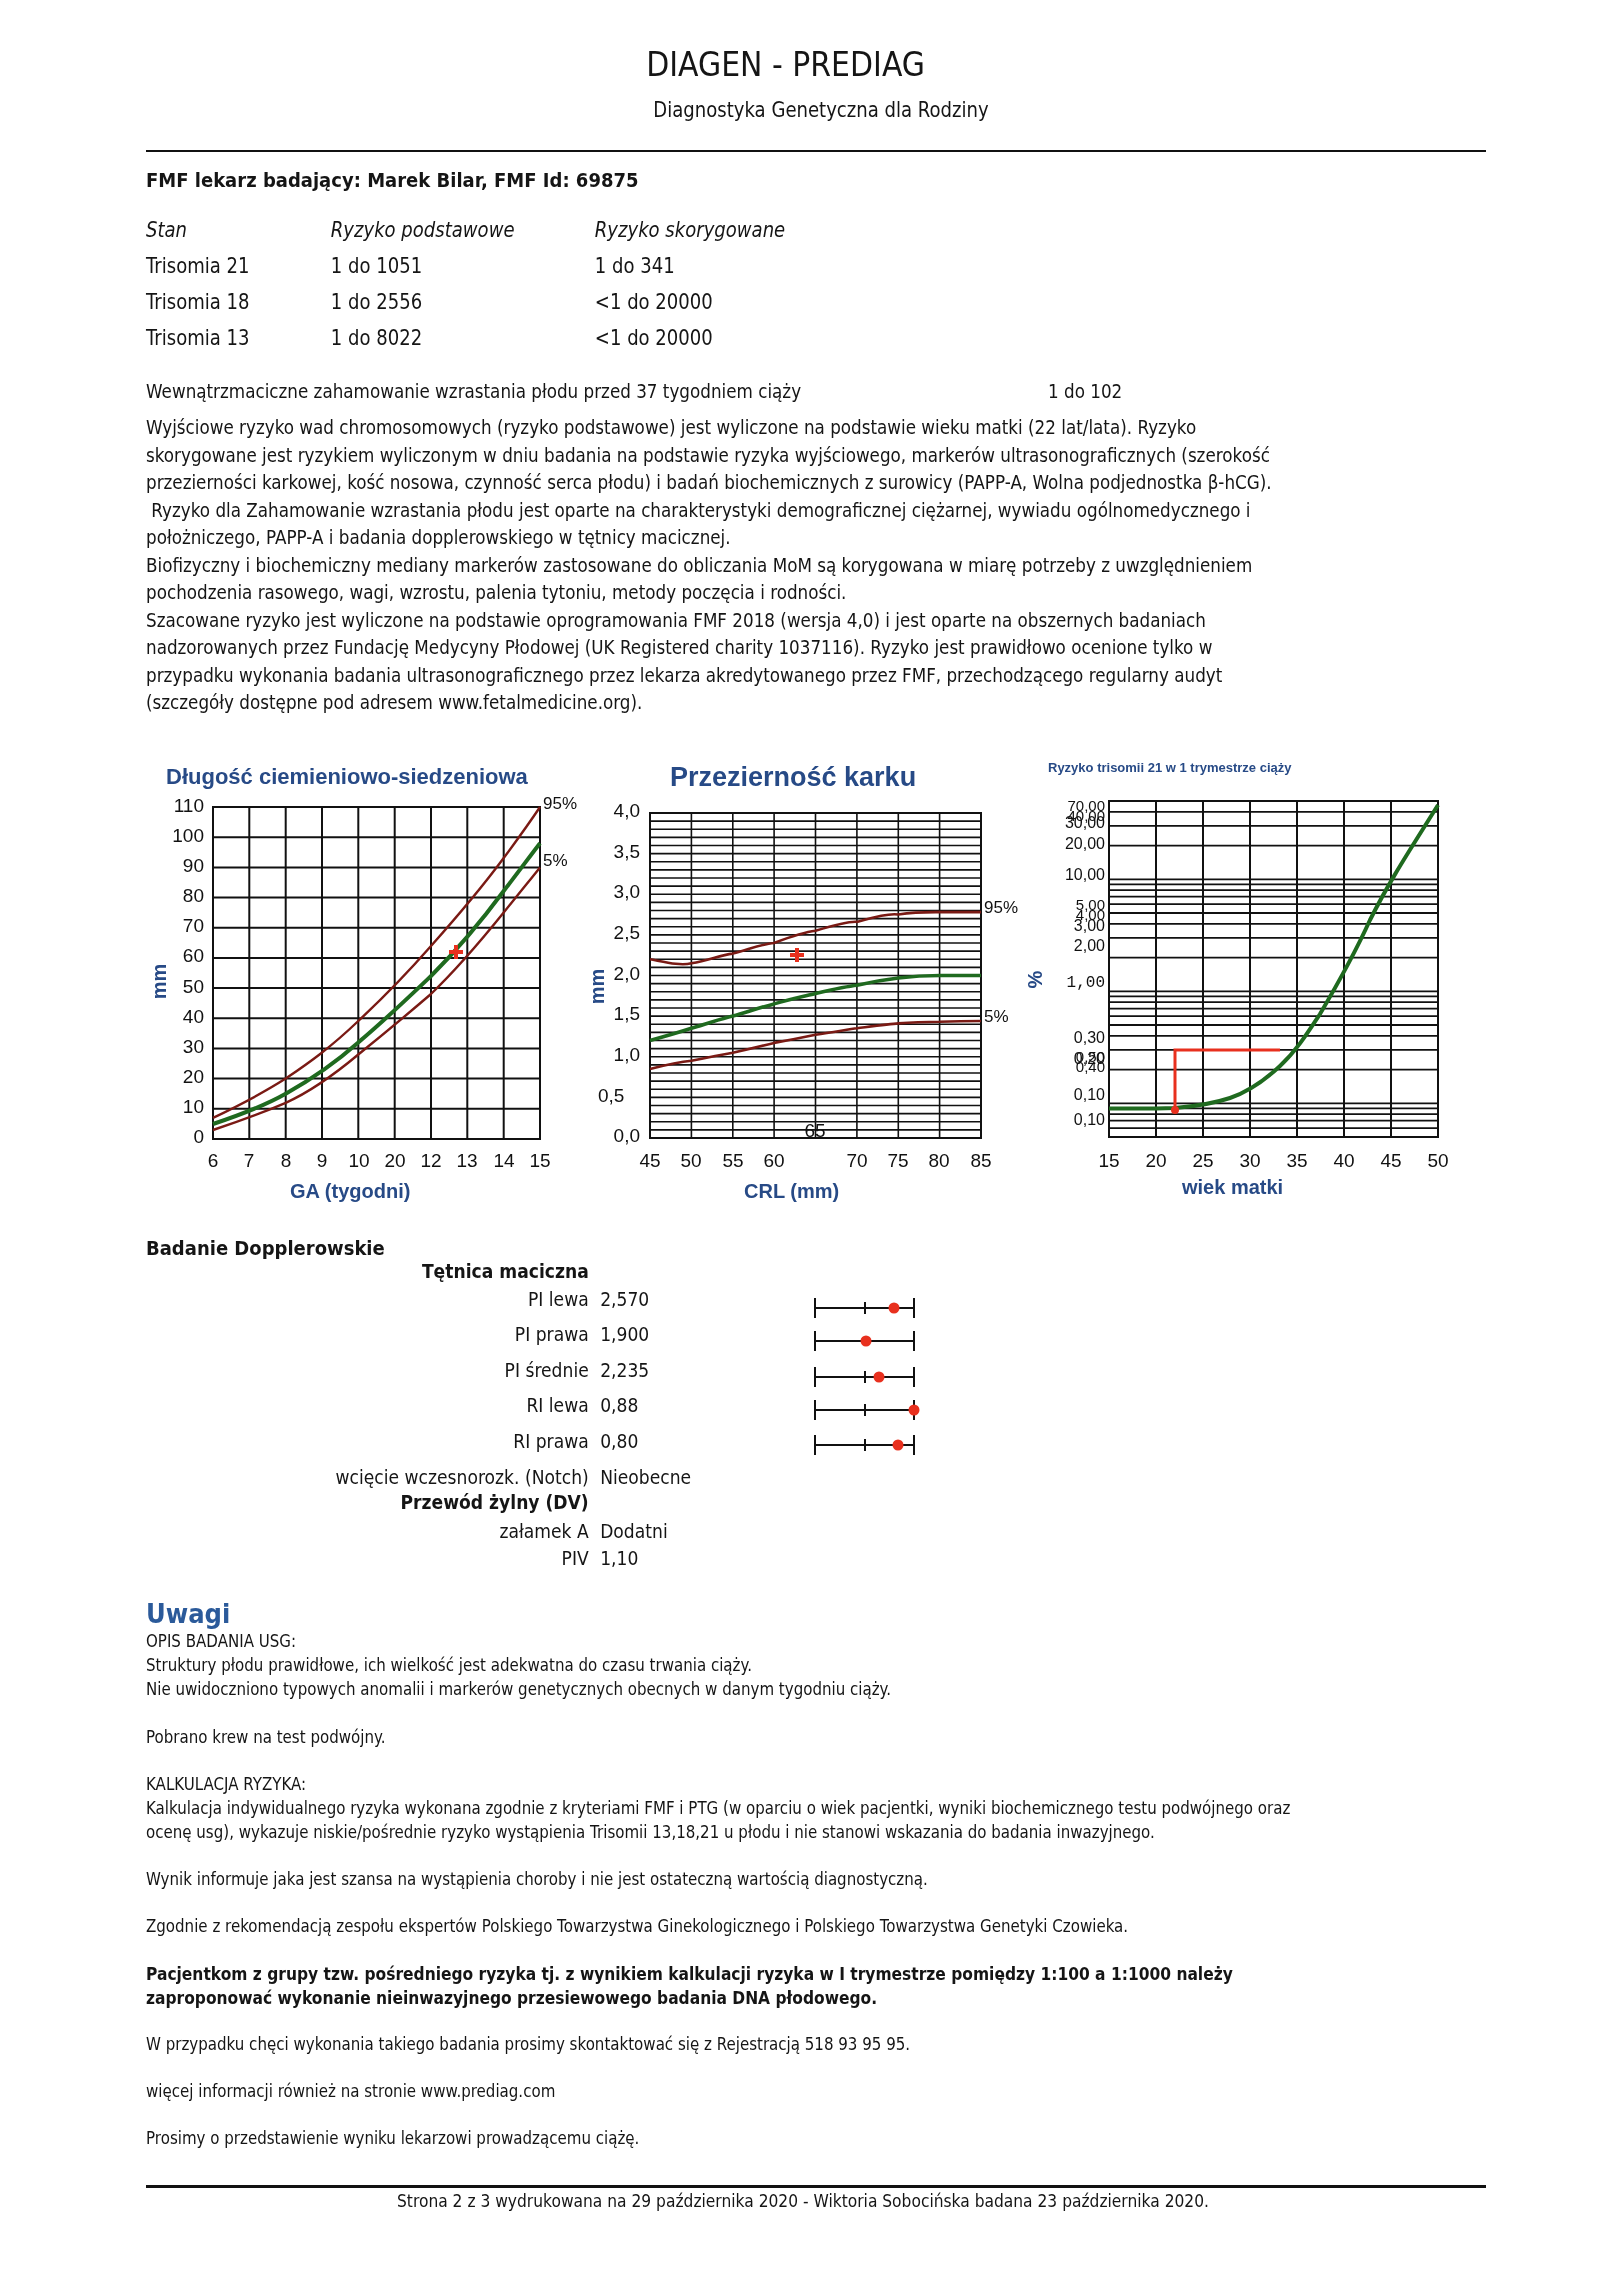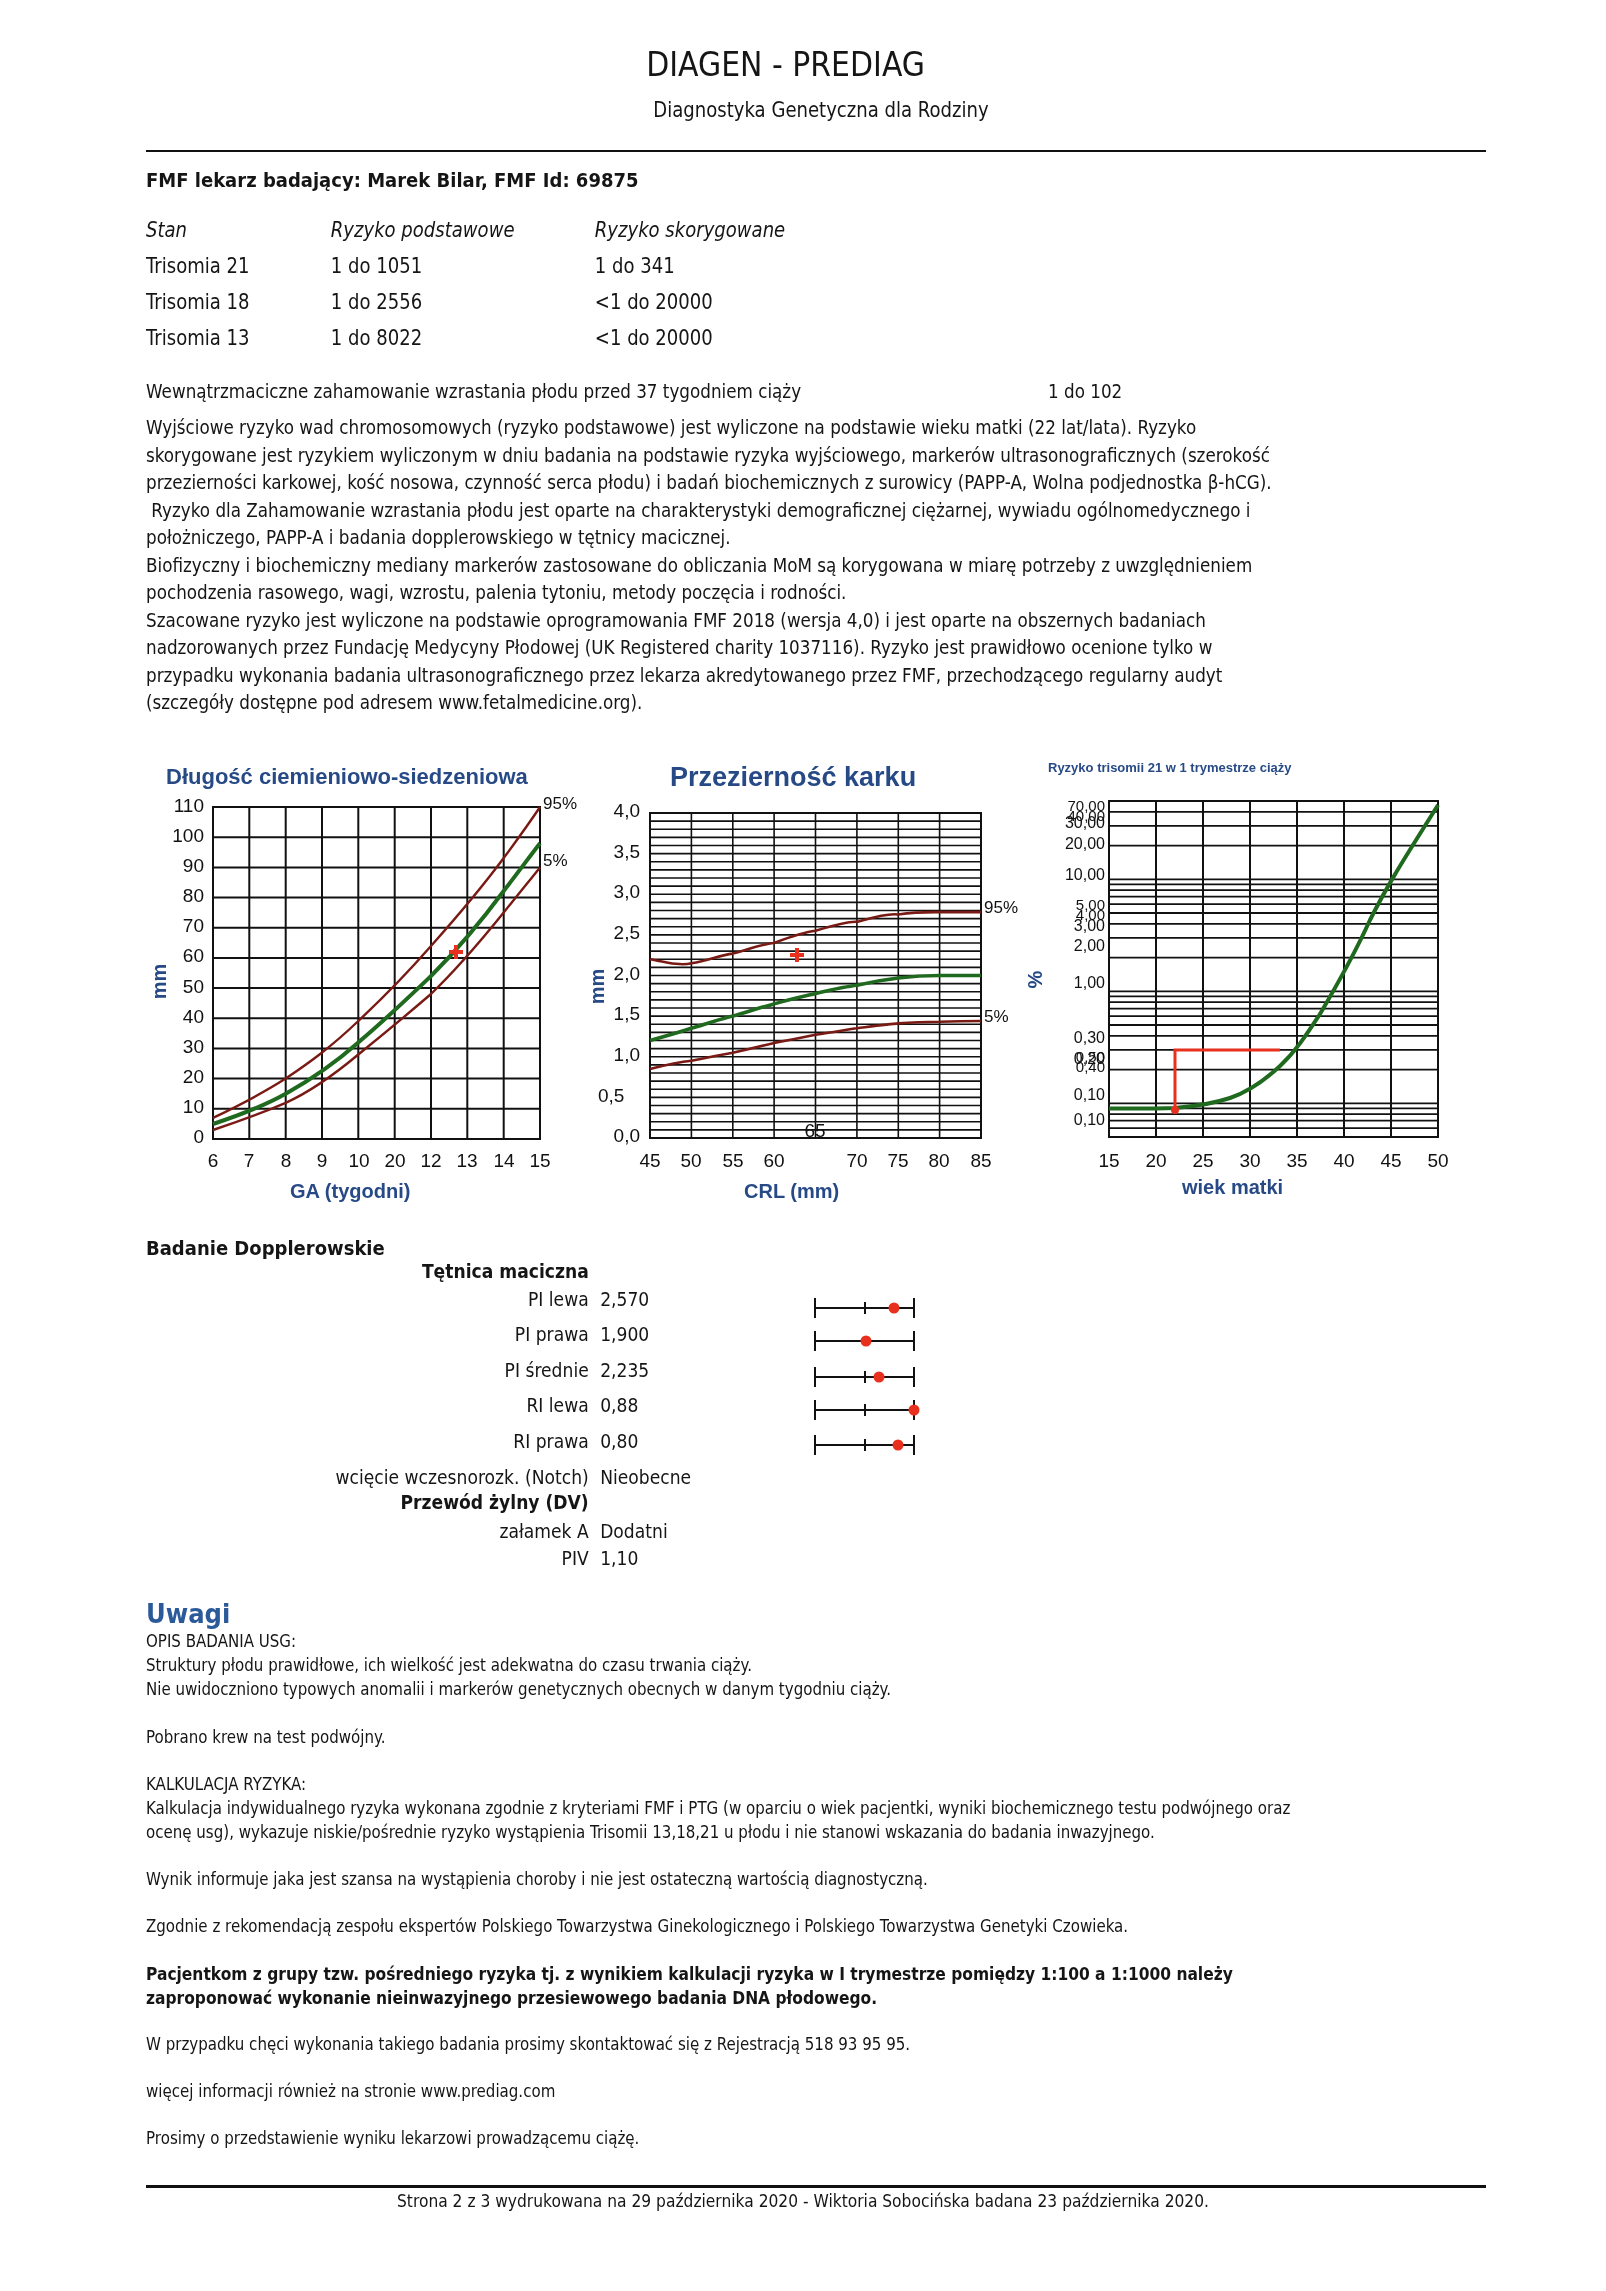--- a/index.html
+++ b/index.html
@@ -285,21 +285,21 @@
   </div>
   <div class="abs axis-lab" style="left:1045px;top:814px;width:60px;text-align:right;font-size:16px;">30,00</div>
   <div class="abs axis-lab" style="left:1045px;top:835px;width:60px;text-align:right;font-size:16px;">20,00</div>
   <div class="abs axis-lab" style="left:1045px;top:866px;width:60px;text-align:right;font-size:16px;">10,00</div>
   <div class="abs axis-lab" style="left:1045px;top:900px;width:60px;text-align:right;font-size:15px;line-height:10px;">
     <div>5,00</div>
     <div>4,00</div>
   </div>
   <div class="abs axis-lab" style="left:1045px;top:917px;width:60px;text-align:right;font-size:16px;">3,00</div>
   <div class="abs axis-lab" style="left:1045px;top:937px;width:60px;text-align:right;font-size:16px;">2,00</div>
-  <div class="abs axis-lab" style="left:1045px;top:974px;width:60px;text-align:right;font-size:16px;">1,00</div>
+  <div class="abs axis-lab" style="left:1045px;top:974px;width:60px;text-align:right;font-size:16px;font-family:Liberation Mono, monospace;">1,00</div>
   <div class="abs axis-lab" style="left:1045px;top:1012px;width:60px;text-align:right;font-size:15px;line-height:10px;margin-top:40px;">
     <div>0,50</div>
     <div>0,40</div>
   </div>
   <div class="abs axis-lab" style="left:1045px;top:1029px;width:60px;text-align:right;font-size:16px;">0,30</div>
   <div class="abs axis-lab" style="left:1045px;top:1050px;width:60px;text-align:right;font-size:16px;">0,20</div>
   <div class="abs axis-lab" style="left:1045px;top:1086px;width:60px;text-align:right;font-size:16px;">0,10</div>
   <div class="abs axis-lab" style="left:1045px;top:1111px;width:60px;text-align:right;font-size:16px;">0,10</div>
   <div class="abs axis-lab" style="left:1092px;top:1150px;width:34px;text-align:center;">15</div>
   <div class="abs axis-lab" style="left:1139px;top:1150px;width:34px;text-align:center;">20</div>

